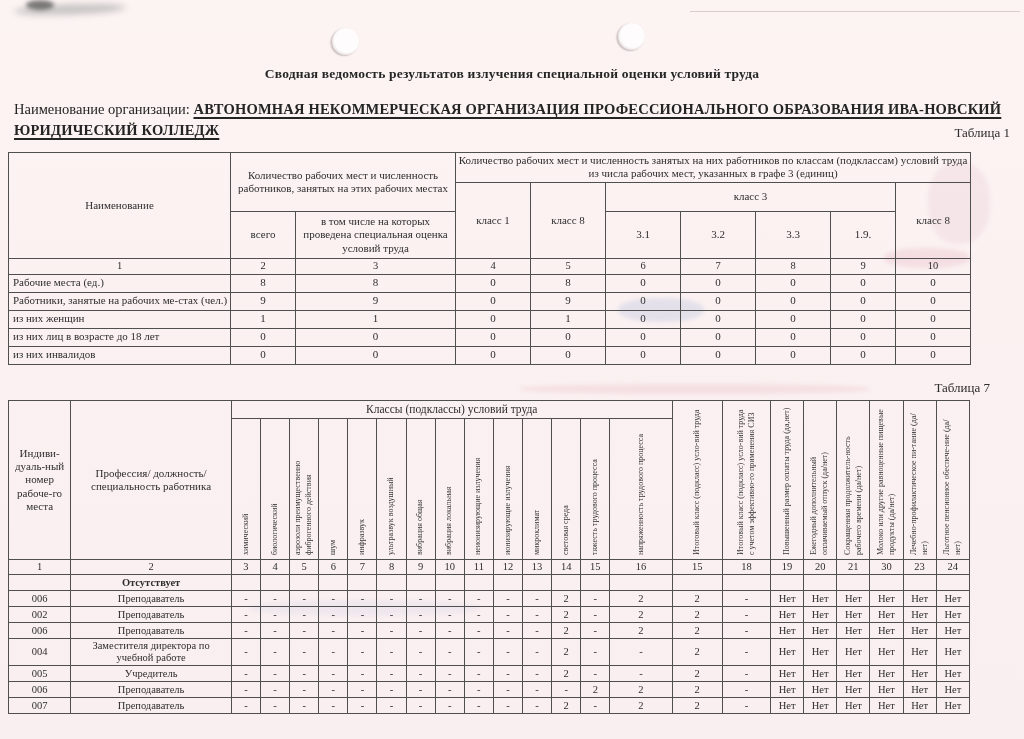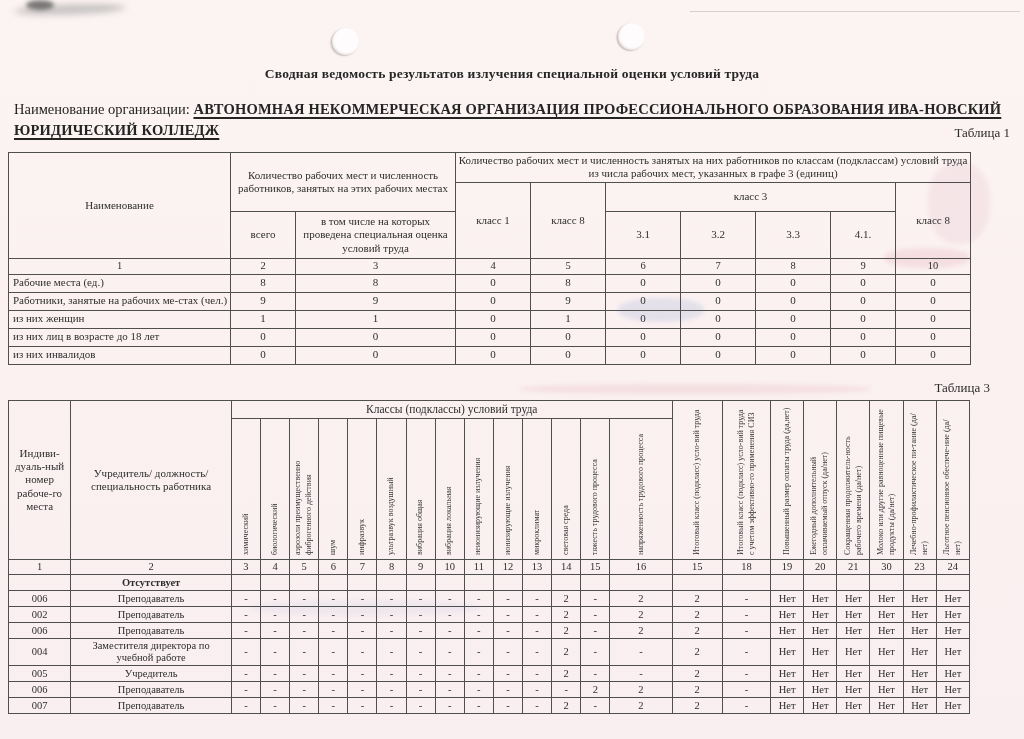--- a/index.html
+++ b/index.html
@@ -100,21 +100,21 @@
         <th rowspan="2">класс 8</th>
         <th colspan="4">класс 3</th>
         <th rowspan="2">класс 8</th>
       </tr>
       <tr class="r3">
         <th>всего</th>
         <th>в том числе на которых проведена специальная оценка условий труда</th>
         <th>3.1</th>
         <th>3.2</th>
         <th>3.3</th>
-        <th>4.1.</th>
+        <th>1.9.</th>
       </tr>
       <tr class="nums">
           <td>1</td>
           <td>2</td>
           <td>3</td>
           <td>4</td>
           <td>5</td>
           <td>6</td>
           <td>7</td>
           <td>8</td>
@@ -179,21 +179,21 @@
           <td>0</td>
           <td>0</td>
           <td>0</td>
           <td>0</td>
           <td>0</td>
           <td>0</td>
         </tr>
       </tbody>
   </table>
 
-  <div class="cap cap2">Таблица 3</div>
+  <div class="cap cap2">Таблица 7</div>
 
   <table class="t2">
     <colgroup>
       <col style="width:62px">
         <col style="width:160px">
       <col style="width:29px">
         <col style="width:29px">
         <col style="width:29px">
         <col style="width:29px">
       <col style="width:29px">
@@ -211,21 +211,21 @@
       <col style="width:33px">
         <col style="width:33px">
         <col style="width:33px">
         <col style="width:33px">
       <col style="width:33px">
         <col style="width:33px">
     </colgroup>
     <thead>
       <tr>
         <th rowspan="2">Индиви-дуаль-ный номер рабоче-го места</th>
-        <th rowspan="2">Учредитель/ должность/ специальность работника</th>
+        <th rowspan="2">Профессия/ должность/ специальность работника</th>
         <th colspan="14" class="gh2">Классы (подклассы) условий труда</th>
       <th class="vh vh-tall" rowspan="2"><div class="vt vt-tall">Итоговый класс (подкласс) усло-вий труда</div></th>
           <th class="vh vh-tall" rowspan="2"><div class="vt vt-tall">Итоговый класс (подкласс) усло-вий труда с учетом эффективно-го применения СИЗ</div></th>
           <th class="vh vh-tall" rowspan="2"><div class="vt vt-tall">Повышенный размер оплаты труда (да,нет)</div></th>
           <th class="vh vh-tall" rowspan="2"><div class="vt vt-tall">Ежегодный дополнительный оплачиваемый отпуск (да/нет)</div></th>
           <th class="vh vh-tall" rowspan="2"><div class="vt vt-tall">Сокращенная продолжитель-ность рабочего времени (да/нет)</div></th>
           <th class="vh vh-tall" rowspan="2"><div class="vt vt-tall">Молоко или другие равноценные пищевые продукты (да/нет)</div></th>
           <th class="vh vh-tall" rowspan="2"><div class="vt vt-tall">Лечебно-профилактическое пи-тание (да/нет)</div></th>
           <th class="vh vh-tall" rowspan="2"><div class="vt vt-tall">Льготное пенсионное обеспече-ние (да/нет)</div></th>
         </tr>

